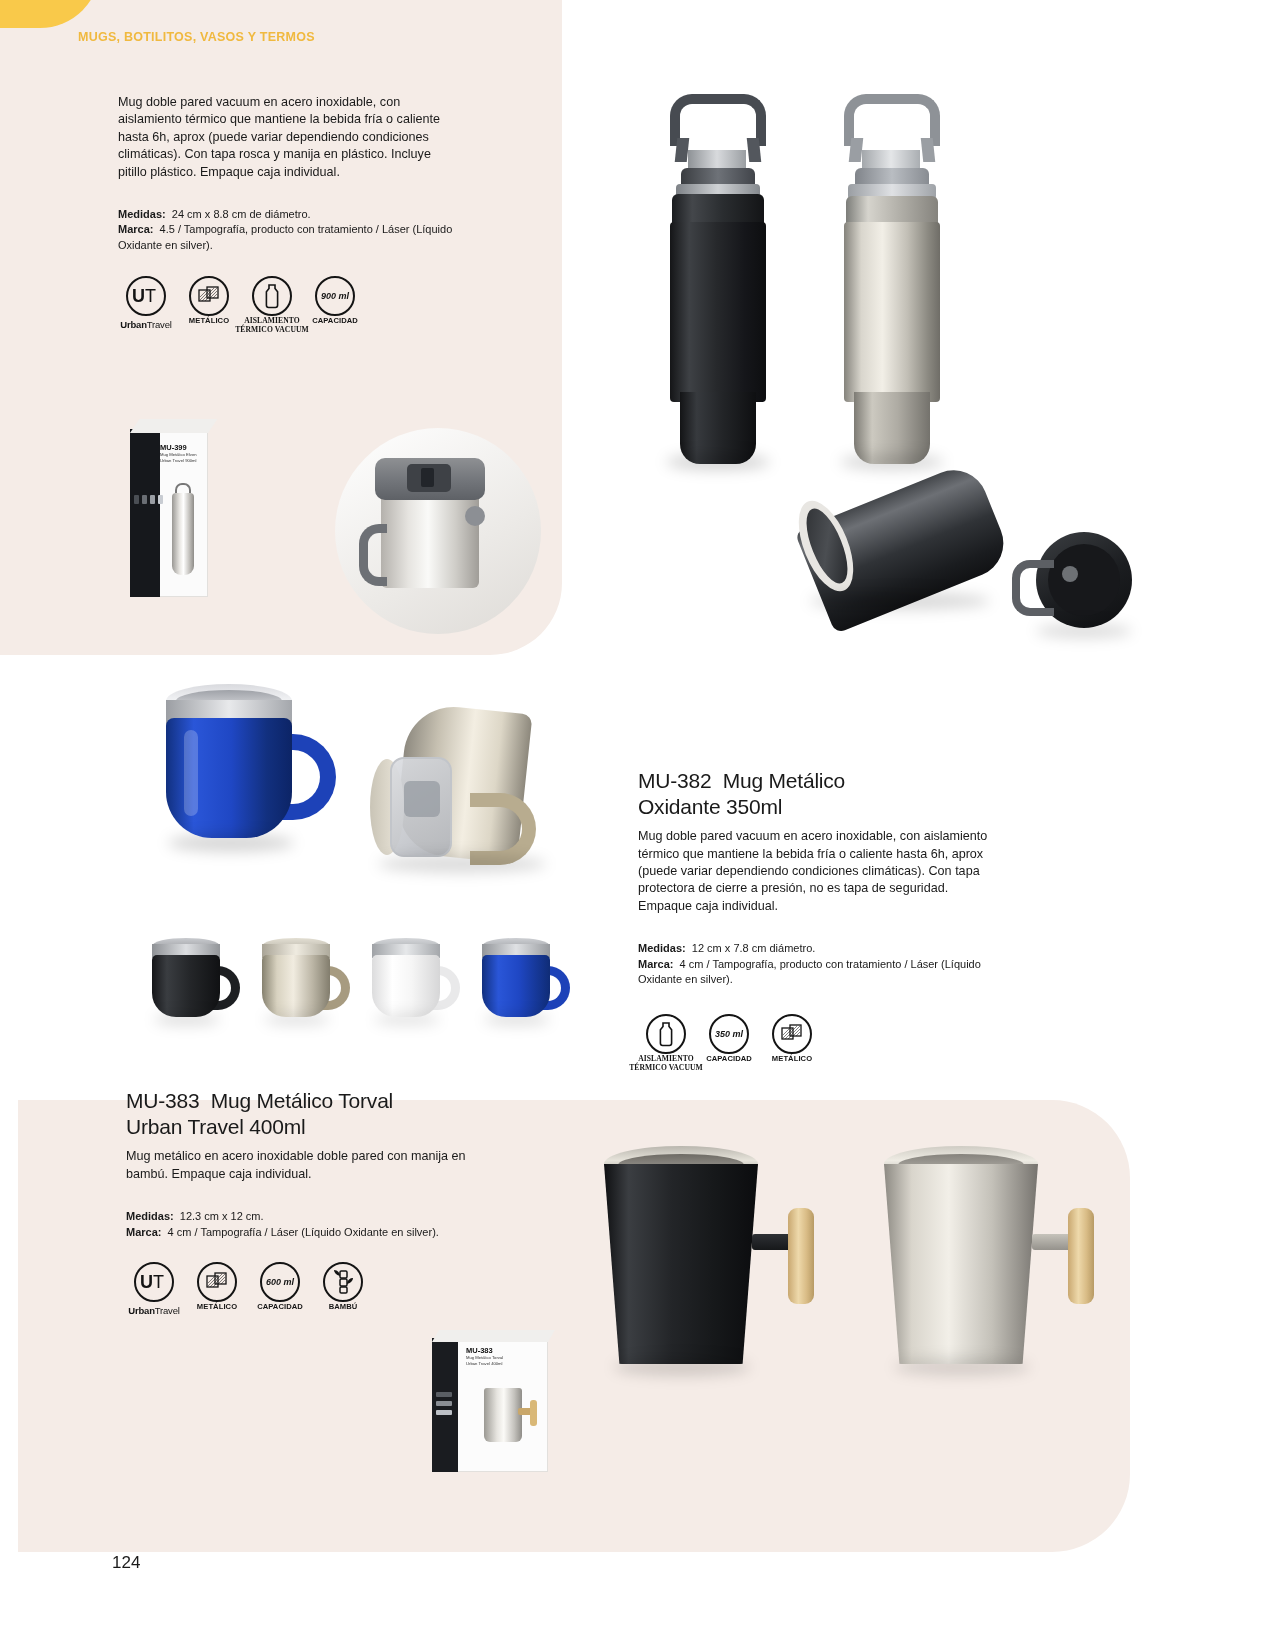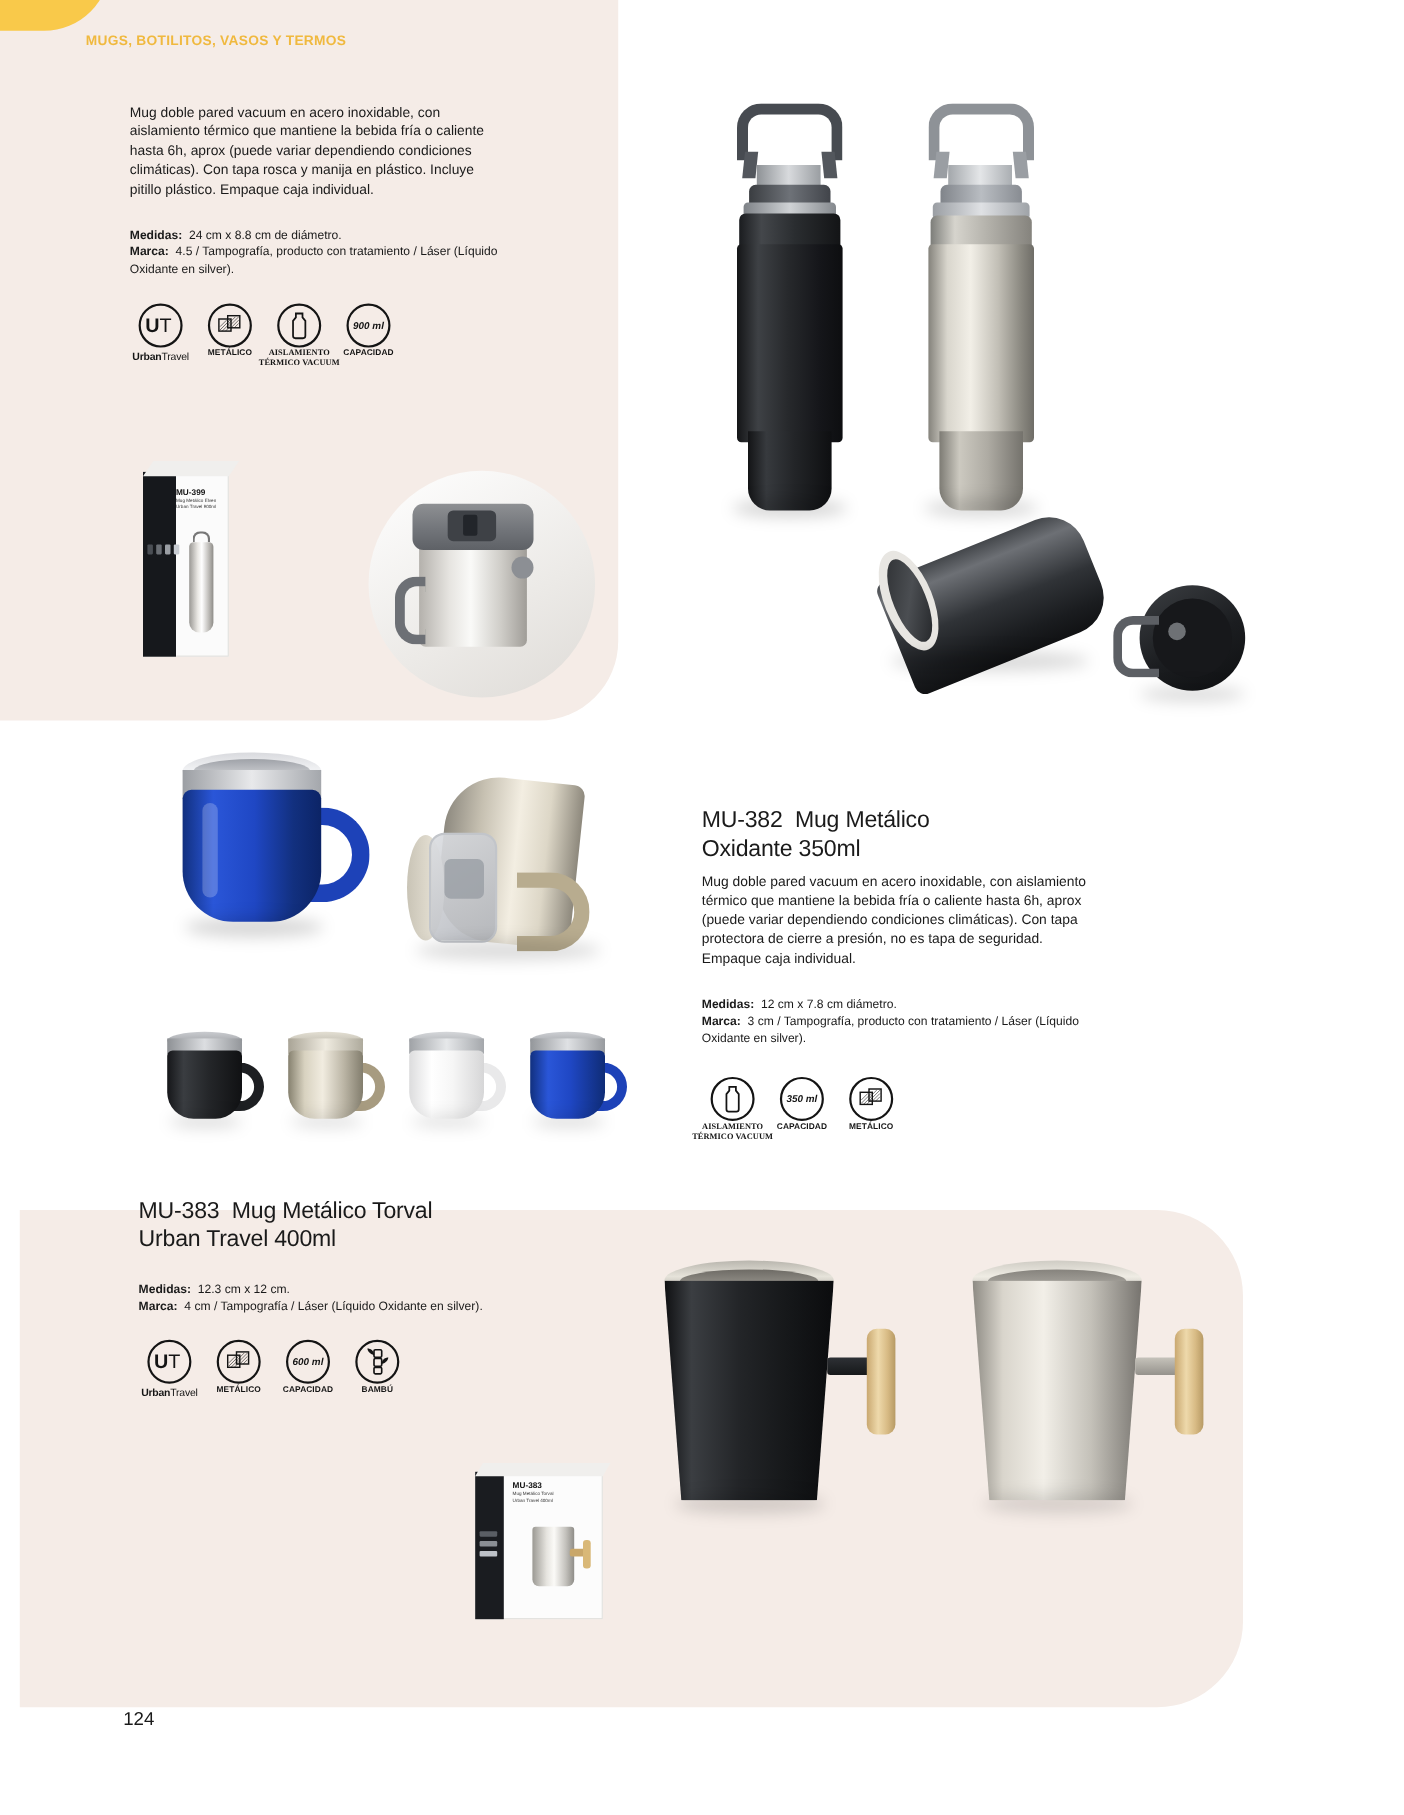--- a/index.html
+++ b/index.html
@@ -281,30 +281,30 @@
 </div>
 
 <div class="photo" style="left:1012px; top:520px; width:128px; height:128px;">
   <div style="position:absolute; left:24px; top:12px; width:96px; height:96px; border-radius:50%; background:linear-gradient(150deg,#3c3f43 0%, #1b1d20 55%, #0f1012 100%);"></div>
   <div style="position:absolute; left:36px; top:24px; width:72px; height:72px; border-radius:50%; background:#17181b;"></div>
   <div style="position:absolute; left:0px; top:40px; width:42px; height:56px; border:8px solid #5c5f64; border-right:none; border-radius:18px 0 0 18px;"></div>
   <div style="position:absolute; left:50px; top:46px; width:16px; height:16px; border-radius:50%; background:#6e7175;"></div>
   <div class="shadow-ellipse" style="left:24px; top:104px; width:96px; height:14px; background:rgba(0,0,0,0.14);"></div>
 </div>
 
-<div class="photo" style="left:638px; top:733px; width:370px;">
+<div class="photo" style="left:638px; top:768px; width:370px;">
   <div class="prod-title">
     <span class="sku">MU-382</span>&nbsp;
     <span>Mug Metálico</span><br>
     <span>Oxidante 350ml</span>
   </div>
   <div class="prod-desc" style="width:352px;">Mug doble pared vacuum en acero inoxidable, con aislamiento térmico que mantiene la bebida fría o caliente hasta 6h, aprox (puede variar dependiendo condiciones climáticas). Con tapa protectora de cierre a presión, no es tapa de seguridad. Empaque caja individual.</div>
   <div class="prod-specs" style="width:366px;">
     <div><span class="spec-key">Medidas:</span>&nbsp;&nbsp;<span>12 cm x 7.8 cm diámetro.</span></div>
-    <div><span class="spec-key">Marca:</span>&nbsp;&nbsp;<span>3 cm / Tampografía, producto con tratamiento / Láser (Líquido Oxidante en silver).</span></div>
+    <div><span class="spec-key">Marca:</span>&nbsp;&nbsp;<span>4 cm / Tampografía, producto con tratamiento / Láser (Líquido Oxidante en silver).</span></div>
   </div>
 
   <div class="icon-row" style="margin-top:26px;">
     <div class="icon-item">
       <div class="icon-circle">
         <svg width="18" height="26" viewBox="0 0 18 26">
           <path d="M6 2 h6 v3.5 l2.6 3.2 v13.6 a2.2 2.2 0 0 1 -2.2 2.2 h-6.8 a2.2 2.2 0 0 1 -2.2 -2.2 v-13.6 l2.6 -3.2 z" fill="none" stroke="#141414" stroke-width="1.6"></path>
         </svg>
       </div>
       <div class="icon-caption wide"><span>AISLAMIENTO</span><br><span>TÉRMICO VACUUM</span></div>
@@ -392,20 +392,21 @@
     <div class="shadow-ellipse" style="left:6px; top:84px; width:66px; height:11px; background:rgba(0,0,0,0.14);"></div>
   </div>
 </div>
 
 <div class="photo" style="left:126px; top:1088px; width:400px;">
   <div class="prod-title">
     <span class="sku">MU-383</span>&nbsp;
     <span>Mug Metálico Torval</span><br>
     <span>Urban Travel 400ml</span>
   </div>
+  <div class="prod-desc" style="width:350px;">Mug metálico en acero inoxidable doble pared con manija en bambú. Empaque caja individual.</div>
   <div class="prod-specs" style="width:370px;">
     <div><span class="spec-key">Medidas:</span>&nbsp;&nbsp;<span>12.3 cm x 12 cm.</span></div>
     <div><span class="spec-key">Marca:</span>&nbsp;&nbsp;<span>4 cm / Tampografía / Láser (Líquido Oxidante en silver).</span></div>
   </div>
 
   <div class="icon-row" style="margin-top:22px;">
     <div class="icon-item">
       <div class="icon-circle">
         <svg width="30" height="22" viewBox="0 0 30 22">
             <text x="1" y="17" font-family="Liberation Sans, sans-serif" font-size="18" font-weight="700" fill="#141414">U</text>

